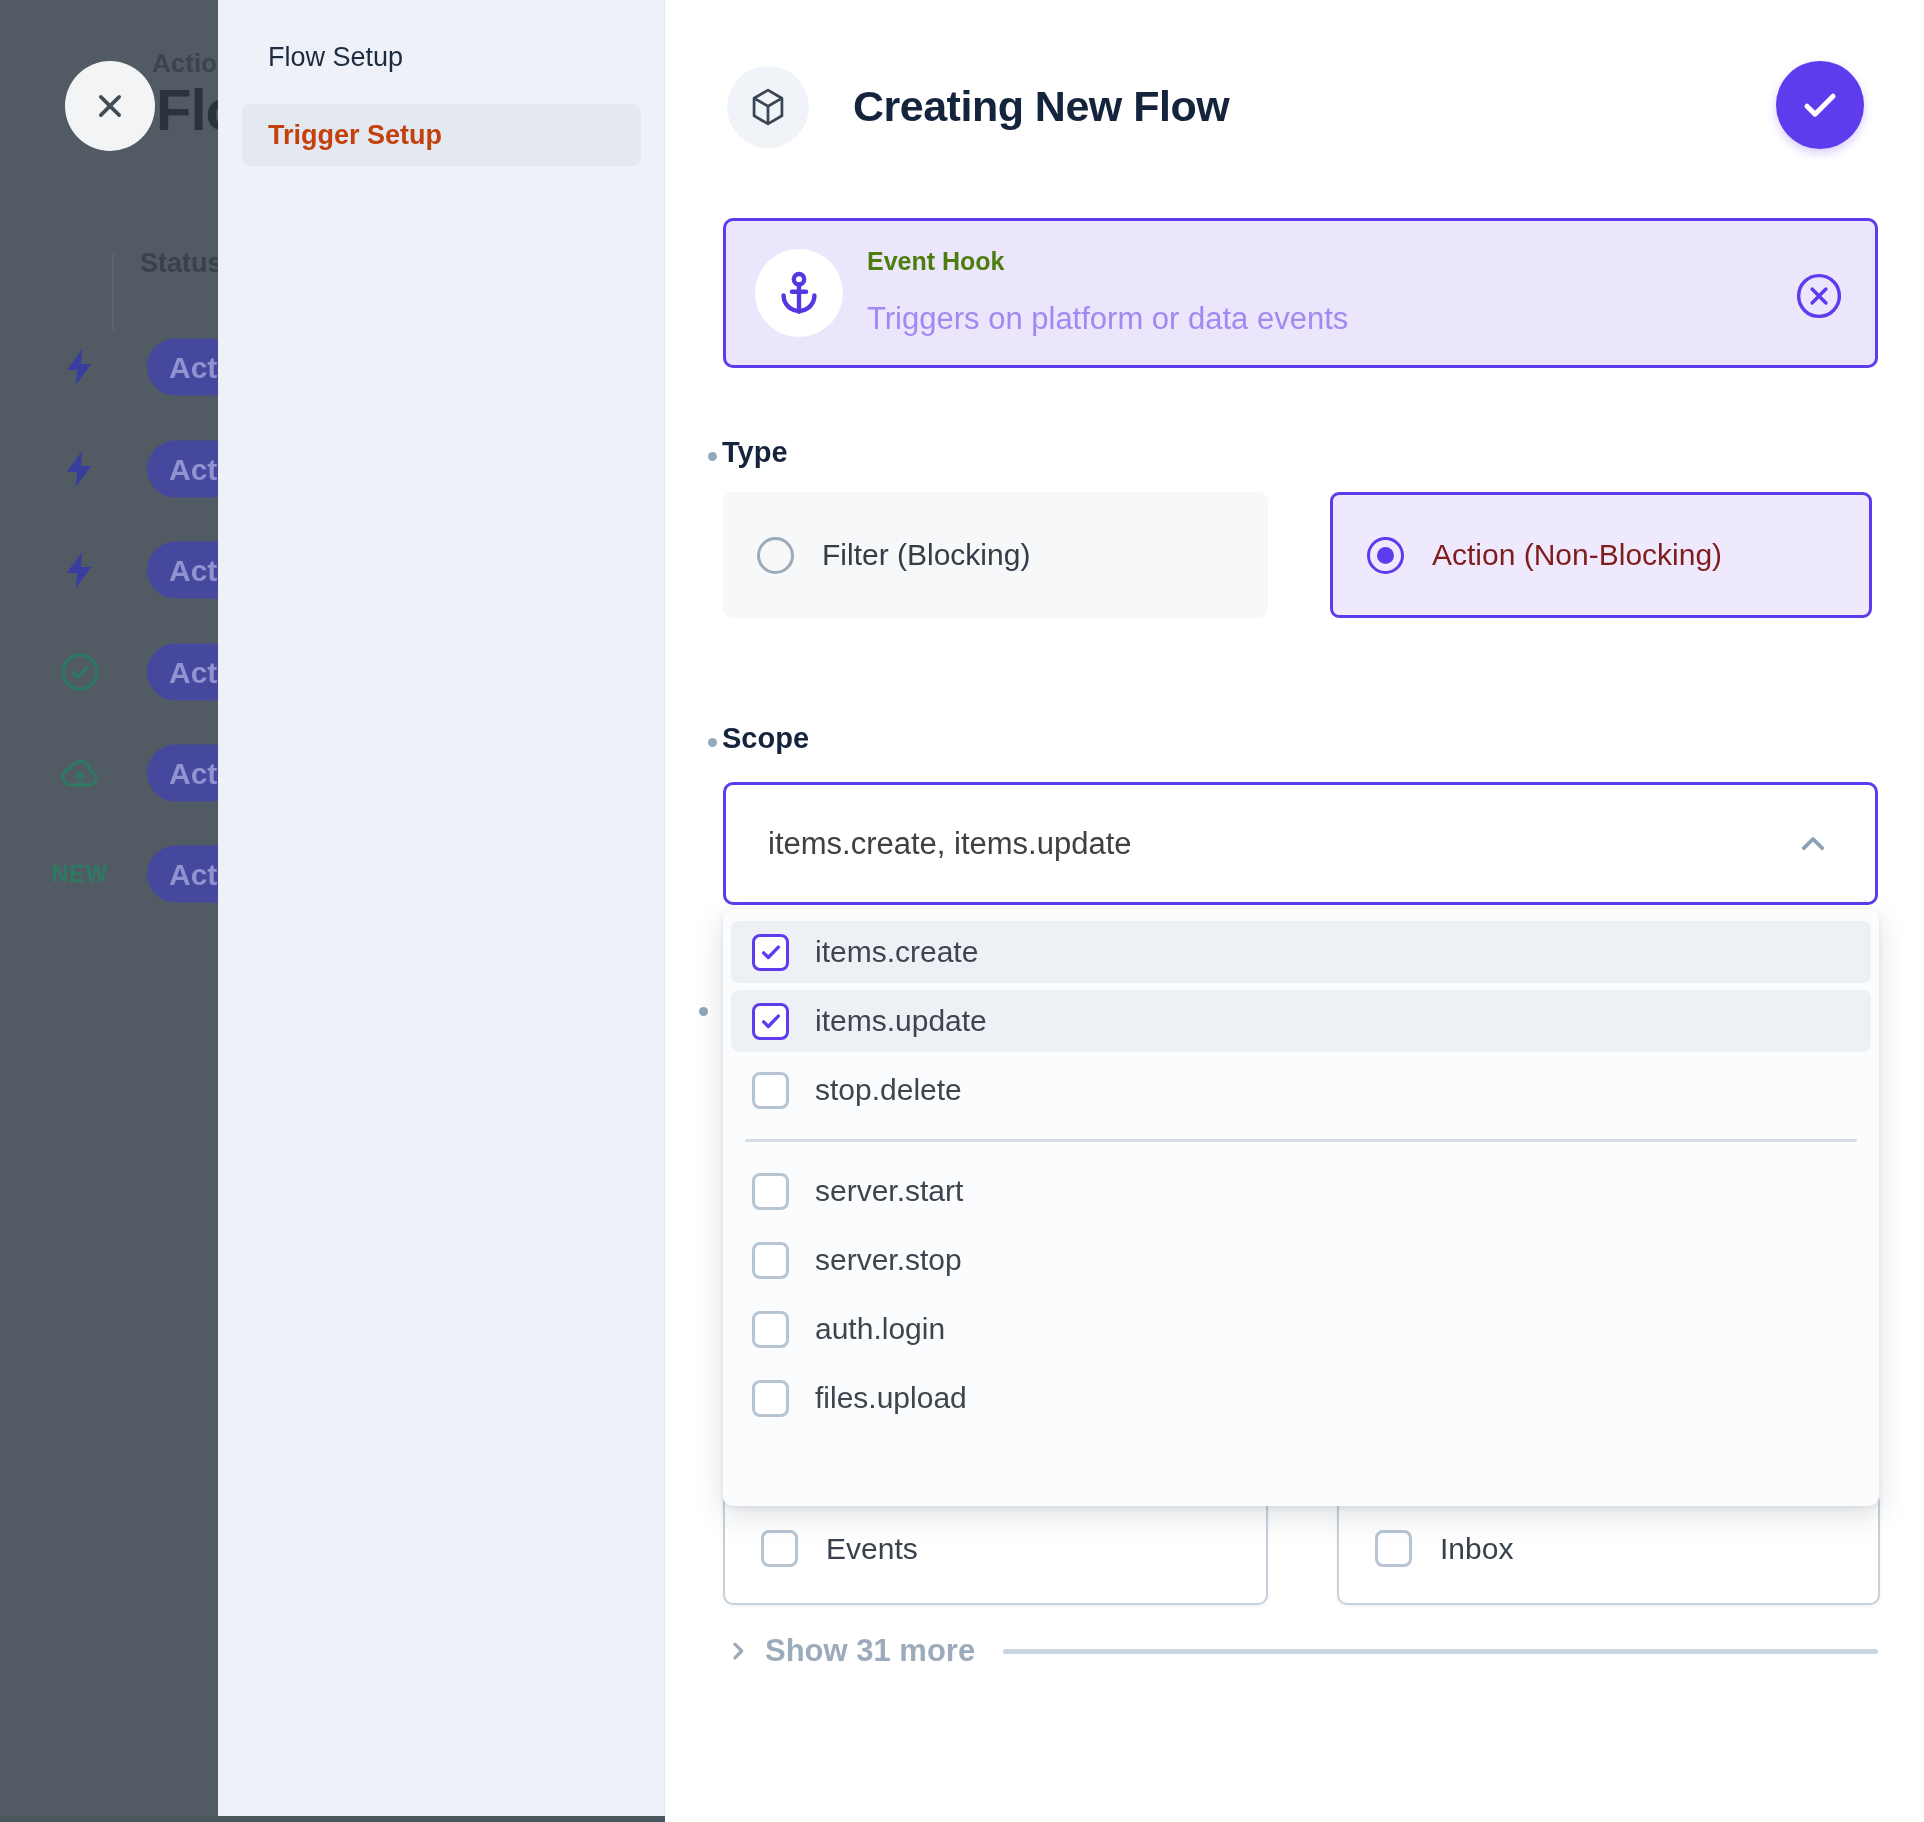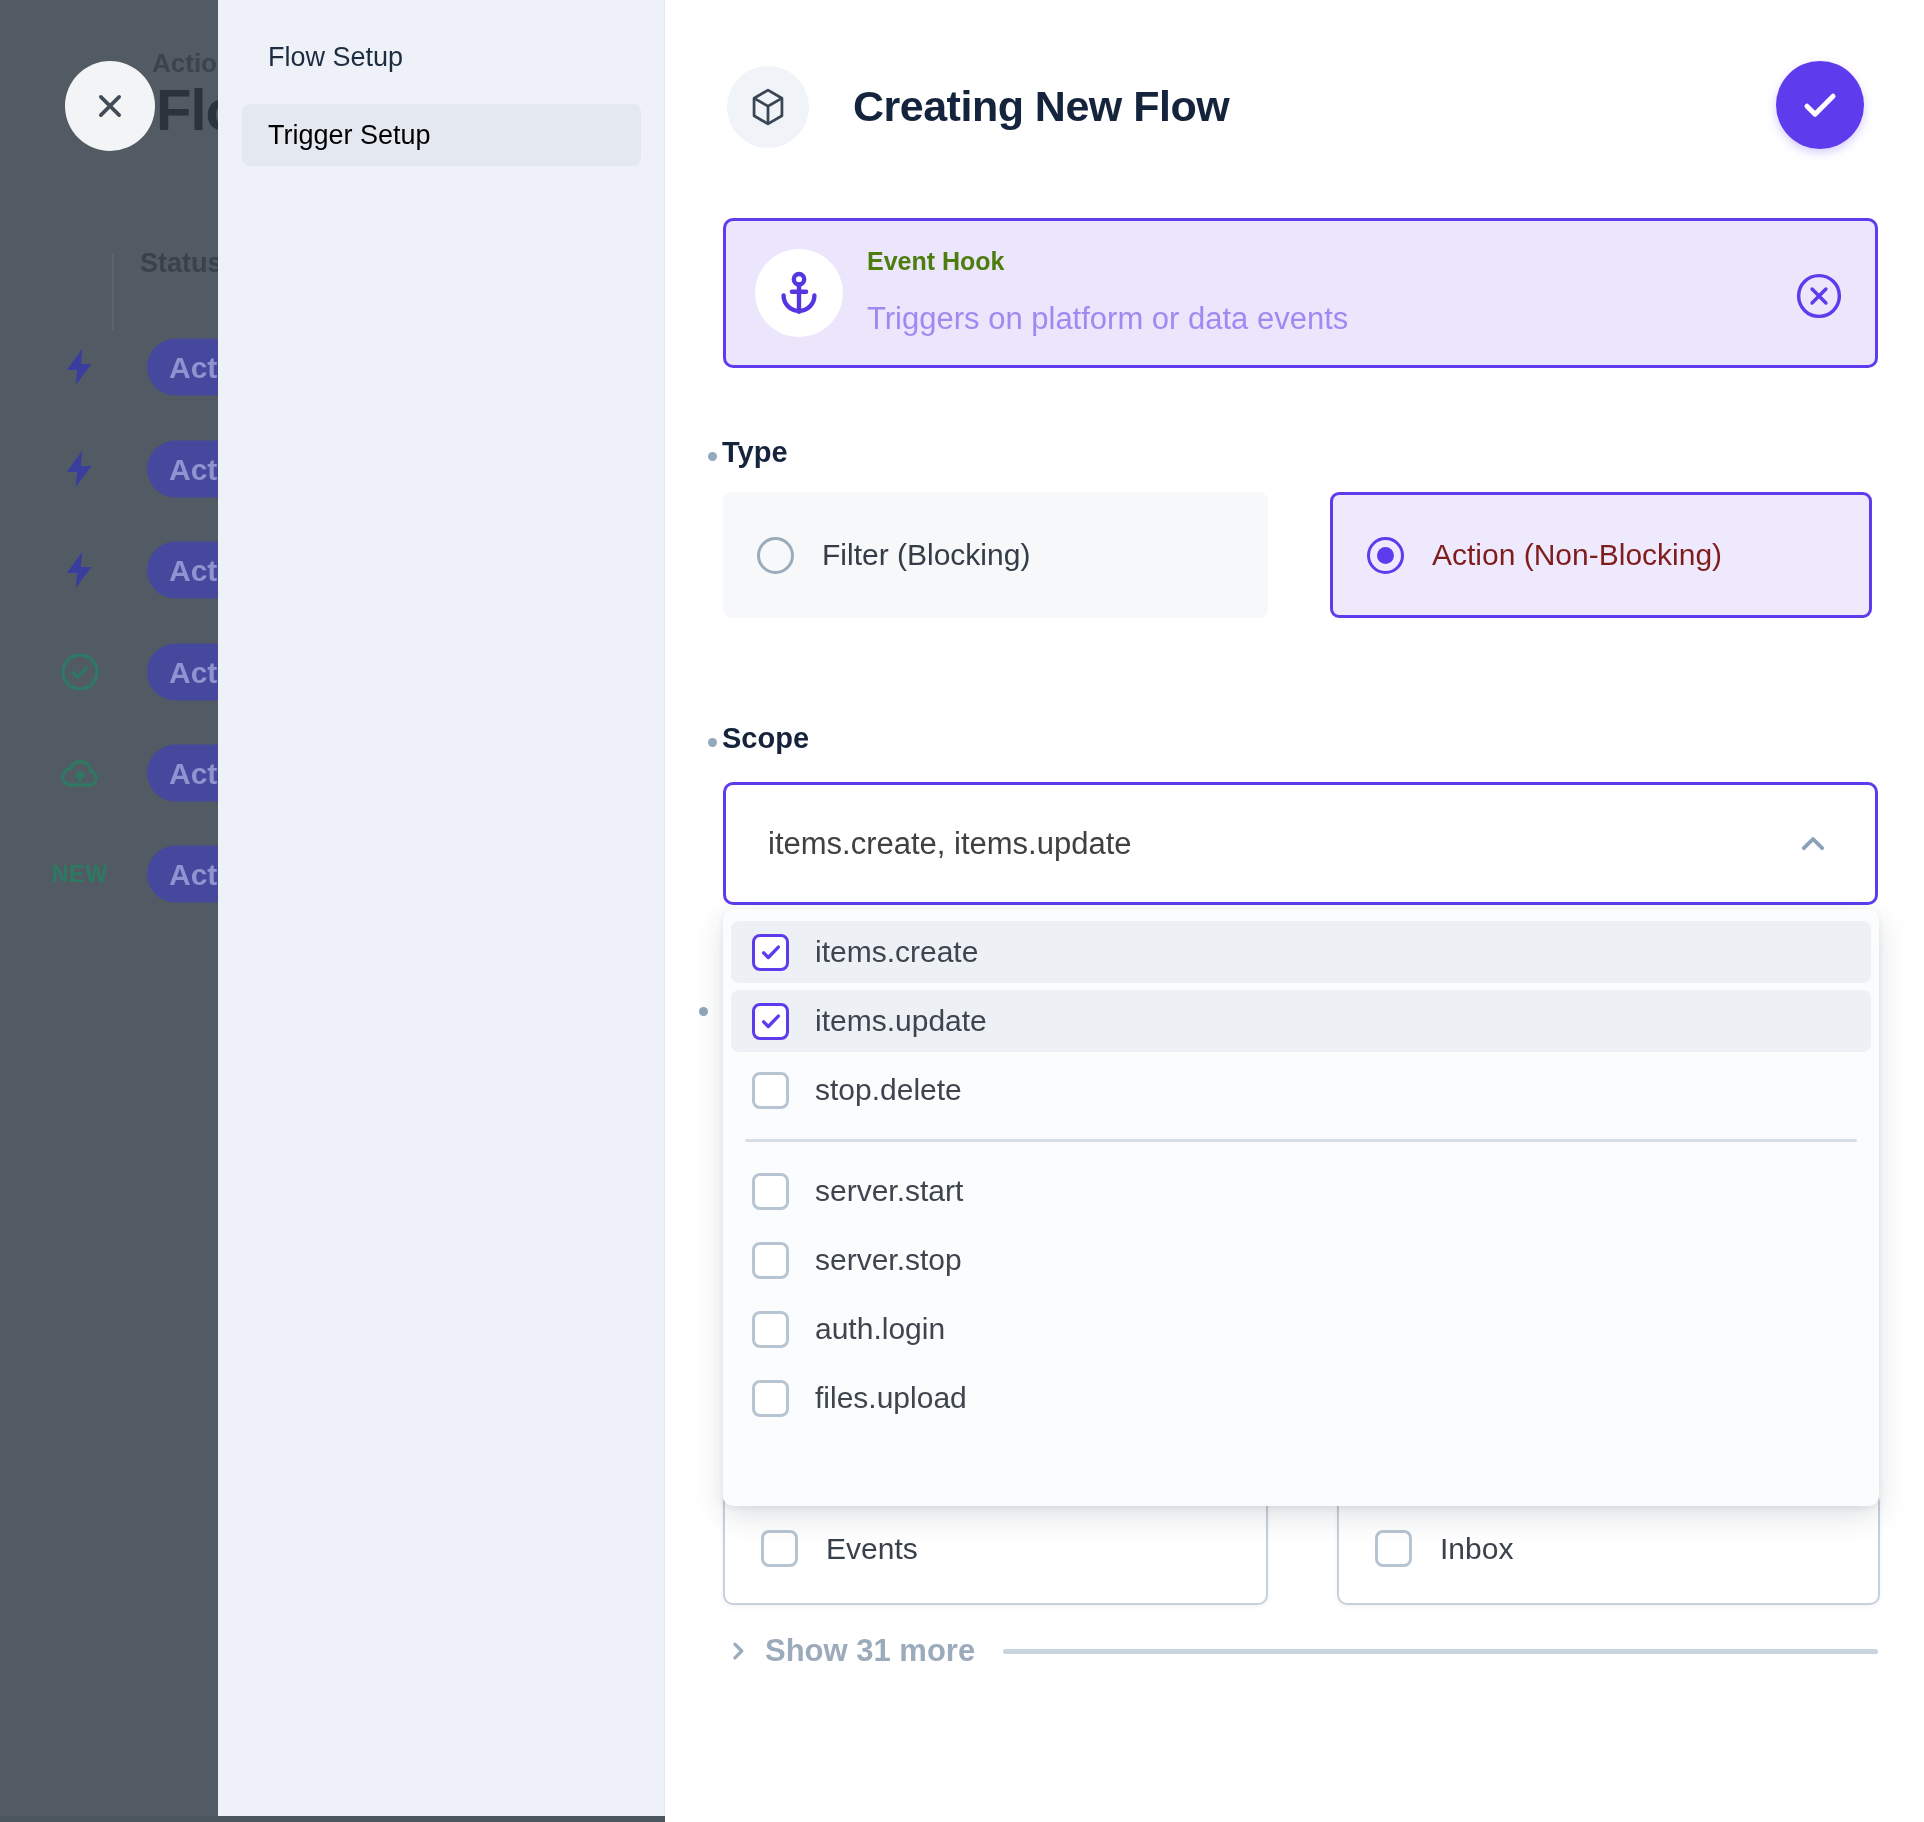--- a/index.html
+++ b/index.html
@@ -64,21 +64,21 @@
   .nav-panel {
     position: absolute; left: 218px; top: 0; width: 447px; height: 1822px;
     background: #eef2f8; border-right: 1px solid #e3e8f0; z-index: 2;
   }
   .nav-item {
     position: absolute; left: 24px; width: 399px; height: 62px;
     display: flex; align-items: center; padding-left: 26px;
     font-size: 27px; color: #1d2c3e; border-radius: 8px; cursor: pointer;
     white-space: nowrap;
   }
-  .nav-item.active { background: #e4e9f1; color: #000000; font-weight: 400; }
+  .nav-item.active { background: #e4e9f1; color: #c2410c; font-weight: 700; }
 
   
   .drawer {
     position: absolute; left: 665px; top: 0; width: 1259px; height: 1822px;
     background: #ffffff; z-index: 2;
   }
   
   .drawer-header-icon {
     position: absolute; left: 62px; top: 66px; width: 82px; height: 82px;
     border-radius: 50%; background: #f0f4f9;

